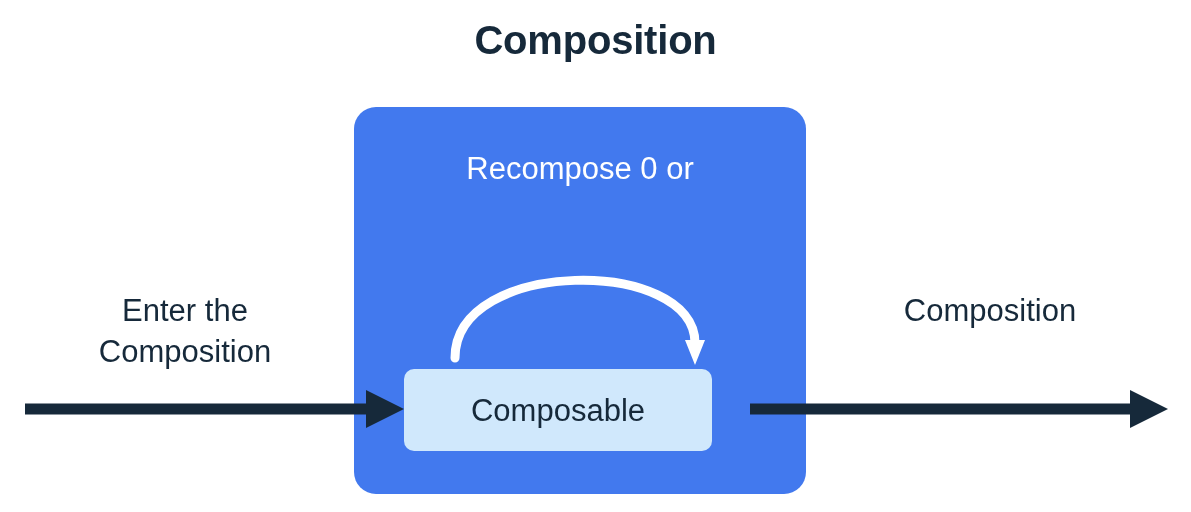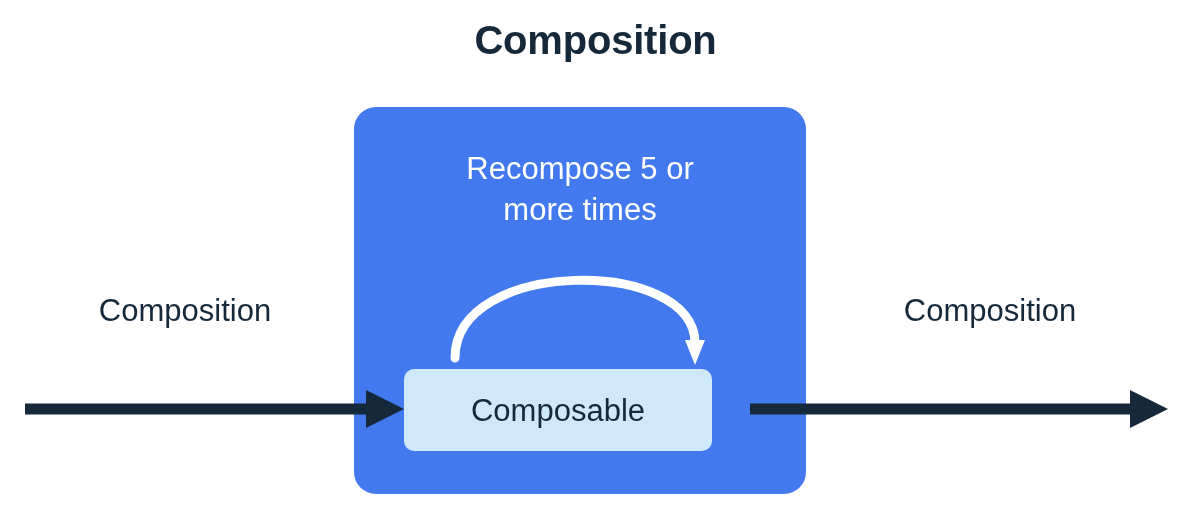--- a/index.html
+++ b/index.html
@@ -108,34 +108,34 @@
 </head>
 <body>
 
 <div id="canvas">
 
   <div class="title">Composition</div>
 
   <div class="composition-box"></div>
 
   <div class="recompose-caption">
-    <div>Recompose 5 or</div>
-    <div>more times</div>
+    <div>Recompose 0 or</div>
   </div>
 
   <svg class="curve-layer" viewBox="0 0 452 387">
     <path d="M 101 251 C 101 150, 341 150, 341 236" fill="none" stroke="#ffffff" stroke-width="9" stroke-linecap="round"></path>
     <path d="M 331 233 L 351 233 L 341 258 Z" fill="#ffffff"></path>
   </svg>
 
   <div class="composable-box">
     <span class="composable-label">Composable</span>
   </div>
 
   <div class="side-label enter">
+    <div>Enter the</div>
     <div>Composition</div>
   </div>
 
   <div class="side-label leave">
     <div>Composition</div>
   </div>
 
   <svg class="arrow-layer" viewBox="0 0 1191 512">
 
     <line x1="25" y1="409" x2="370" y2="409" stroke="#16293a" stroke-width="11"></line>

